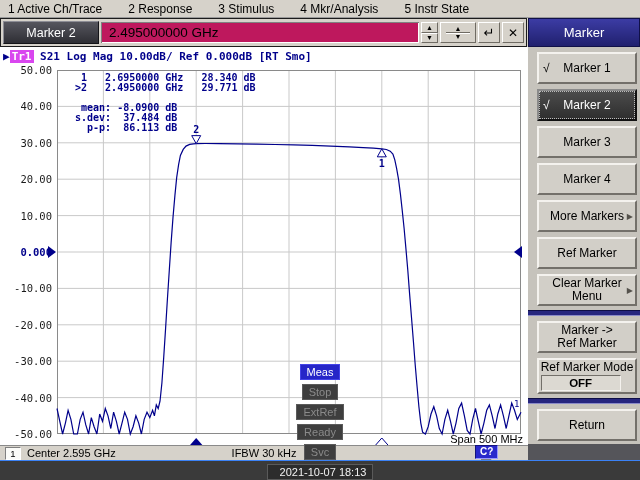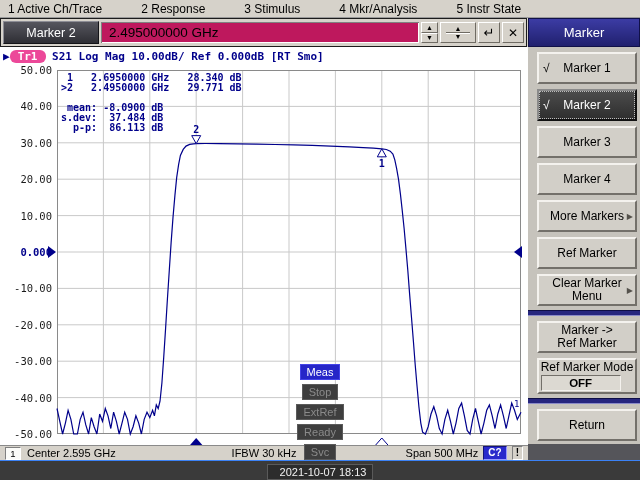--- a/index.html
+++ b/index.html
@@ -1,21 +1,21 @@
 <!DOCTYPE html>
 <html><head>
 <meta charset="utf-8">
 <style>
   html,body{margin:0;padding:0;background:#222;}
   .screen{position:relative;width:640px;height:480px;background:#d6d2ca;
     font-family:"Liberation Sans",sans-serif;overflow:hidden;color:#000;}
 
   
   .menubar{position:absolute;left:0;top:0;width:640px;height:18px;display:flex;align-items:center;
-    gap:39px;padding-left:8px;font-size:12px;background:#d6d2ca;border-bottom:1px solid #9a9a9a;box-sizing:border-box;}
+    gap:26px;padding-left:8px;font-size:12px;background:#d6d2ca;border-bottom:1px solid #9a9a9a;box-sizing:border-box;}
   .menubar span{white-space:nowrap;}
 
   
   .entrybar{position:absolute;left:0;top:18px;width:527px;height:29px;background:#d6d2ca;
     border:1px solid #1c1c1c;box-sizing:border-box;display:flex;align-items:center;padding:2px;gap:2px;}
   .entry-label{width:94px;height:21px;background:linear-gradient(180deg,#56565e,#2e2e34);color:#fff;
     font-size:12.5px;display:flex;align-items:center;justify-content:center;
     border-top:1px solid #8d8d95;border-left:1px solid #8d8d95;border-bottom:1px solid #141418;border-right:1px solid #141418;}
   .entry-field{flex:1;height:21px;background:#be185d;font-size:13.5px;display:flex;align-items:center;
     padding-left:8px;box-shadow:inset 1px 1px 0 #808080, inset -1px -1px 0 #fff;}
@@ -26,37 +26,37 @@
   .spin .ebtn{width:17px;height:10.5px;font-size:7px;}
   .step{width:36px;flex-direction:column;font-size:7px;line-height:4px;}
   .step .bar{width:24px;border-top:1px solid #6f6b63;border-bottom:1px solid #fff;margin:1px 0;}
   .ent{width:22px;font-size:13px;}
   .cls{width:22px;font-size:12px;}
 
   
   .display{position:absolute;left:0;top:47px;width:528px;height:398px;background:#fff;}
   .trace-status{position:absolute;left:3px;top:3px;font-family:"DejaVu Sans Mono",monospace;
     font-size:11px;font-weight:bold;color:#00008b;white-space:pre;}
-  .trace-status .tr1{background:#ec4899;color:#fff;padding:0 8px;border-radius:6px;}
+  .trace-status .tr1{background:#d946ef;color:#fff;padding:0 2px;}
   .plot-wrap{position:absolute;left:57px;top:23px;width:464px;height:364px;}
   svg{overflow:visible;display:block;}
   .ylabels{position:absolute;left:0;top:0;width:528px;height:398px;pointer-events:none;}
   .ylab{position:absolute;left:0;width:52px;text-align:right;font-family:"DejaVu Sans Mono",monospace;
     font-size:10.5px;color:#1a1a1a;}
   .ylab.ref{color:#00008b;font-weight:bold;}
-  .mtable{position:absolute;left:61px;top:26px;font-family:"DejaVu Sans Mono",monospace;
+  .mtable{position:absolute;left:75px;top:26px;font-family:"DejaVu Sans Mono",monospace;
     font-size:10px;font-weight:bold;line-height:10px;color:#00008b;white-space:pre;}
 
   
   .chanbar{position:absolute;left:0;top:445px;width:528px;height:15px;background:#d6d2ca;border-top:1px solid #8a8a8a;
     box-sizing:border-box;display:flex;align-items:center;font-size:11px;padding:0 5px;gap:6px;}
   .chnum{width:14px;height:11px;background:#fbfbf8;border:1px solid;border-color:#808080 #ffffff #ffffff #808080;
     font-size:9.5px;display:flex;align-items:center;justify-content:center;}
   .chan-mid{position:absolute;left:0;width:528px;text-align:center;pointer-events:none;}
-  .chan-right{margin-left:auto;display:flex;align-items:center;gap:5px;}
+  .chan-right{margin-left:auto;display:flex;align-items:center;flex-direction:column;}
   .badge-c{background:#2929cc;color:#fff;font-size:10px;font-weight:bold;padding:0 4px;height:12px;line-height:12px;
     border:1px solid;border-color:#14147a #9a9aff #9a9aff #14147a;}
   .badge-w{background:#d6d2ca;color:#000;font-size:10px;font-weight:bold;padding:0 3px;height:12px;line-height:12px;
     border:1px solid;border-color:#808080 #ffffff #ffffff #808080;}
 
   
   .panel{position:absolute;left:528px;top:18px;width:112px;height:442px;background:#c6c3bc;}
   .panel-title{height:29px;background:linear-gradient(180deg,#3c3ca4,#20206e);color:#fff;font-size:13px;
     display:flex;align-items:center;justify-content:center;border:1px solid #101048;box-sizing:border-box;}
   .sk{position:relative;margin:5px 3px 0 9px;height:32px;background:#d2cfc8;

